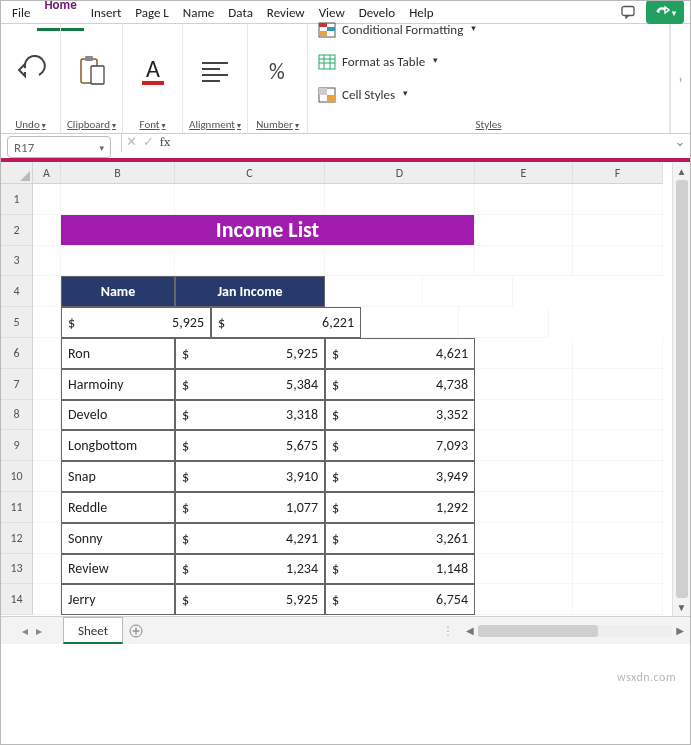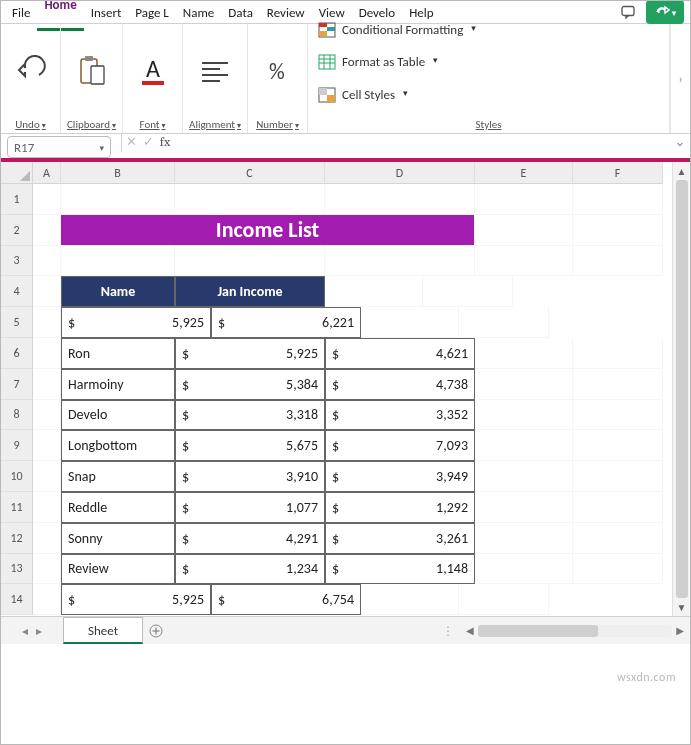--- a/index.html
+++ b/index.html
@@ -46,21 +46,21 @@
 .tcell { border:1px solid #666 !important;}
 .money { justify-content:space-between; font-family:"Calibri",sans-serif;}
 .money .sym { padding-right:4px;}
 .money .val { text-align:right;}
 .vscroll { width:18px; background:#f3f3f3; border-left:1px solid #e0e0e0; display:flex; flex-direction:column;}
 .vscroll .arr { height:18px; display:flex; align-items:center; justify-content:center; color:#666; font-size:10px;}
 .vscroll .track { flex:1; position:relative;}
 .vscroll .thumb { position:absolute; top:0; left:3px; width:12px; height:100%; background:#cfcfcf; border-radius:3px;}
 .tabs-bar { display:flex; align-items:center; height:28px; background:#f3f3f3; border-top:1px solid #d0d0d0; font-size:12px;}
 .tabs-bar .nav { width:62px; display:flex; align-items:center; justify-content:center; gap:8px; color:#888;}
-.tabs-bar .sheet-tab { height:100%; background:#fff; border:1px solid #bbb; border-bottom:2px solid #107c41; padding:4px 24px; display:flex; align-items:center; font-size:13px; color:#333;}
+.tabs-bar .sheet-tab { height:100%; background:#fff; border:1px solid #bbb; border-bottom:2px solid #107c41; padding:4px 14px; display:flex; align-items:center; font-size:13px; color:#333;}
 .tabs-bar .add { width:26px; display:flex; align-items:center; justify-content:center; color:#666;}
 .tabs-bar .flex { flex:1;}
 .tabs-bar .hscroll { width:230px; height:16px; background:#f3f3f3; display:flex; align-items:center; padding:0 6px; gap:4px;}
 .tabs-bar .hscroll .track{ flex:1; height:12px; background:#eee; border-radius:3px; position:relative;}
 .tabs-bar .hscroll .thumb{ position:absolute; left:0; top:0; width:120px; height:12px; background:#cfcfcf; border-radius:3px;}
 .watermark { position:absolute; right:14px; bottom:60px; font-size:12px; color:#b8b8b8; letter-spacing:.5px;}
 svg { display:block;}
 </style>
 </head>
 <body>
@@ -389,20 +389,21 @@
           </div>
           <div class="cell c-D tcell money">
             <span class="sym">$</span>
             <span class="val">1,148</span>
           </div>
           <div class="cell c-E"></div>
           <div class="cell c-F"></div>
         </div>
         <div class="row">
           <div class="cell c-A"></div>
+          <div class="cell c-B tcell">Jerry</div>
           <div class="cell c-C tcell money">
             <span class="sym">$</span>
             <span class="val">5,925</span>
           </div>
           <div class="cell c-D tcell money">
             <span class="sym">$</span>
             <span class="val">6,754</span>
           </div>
           <div class="cell c-E"></div>
           <div class="cell c-F"></div>

